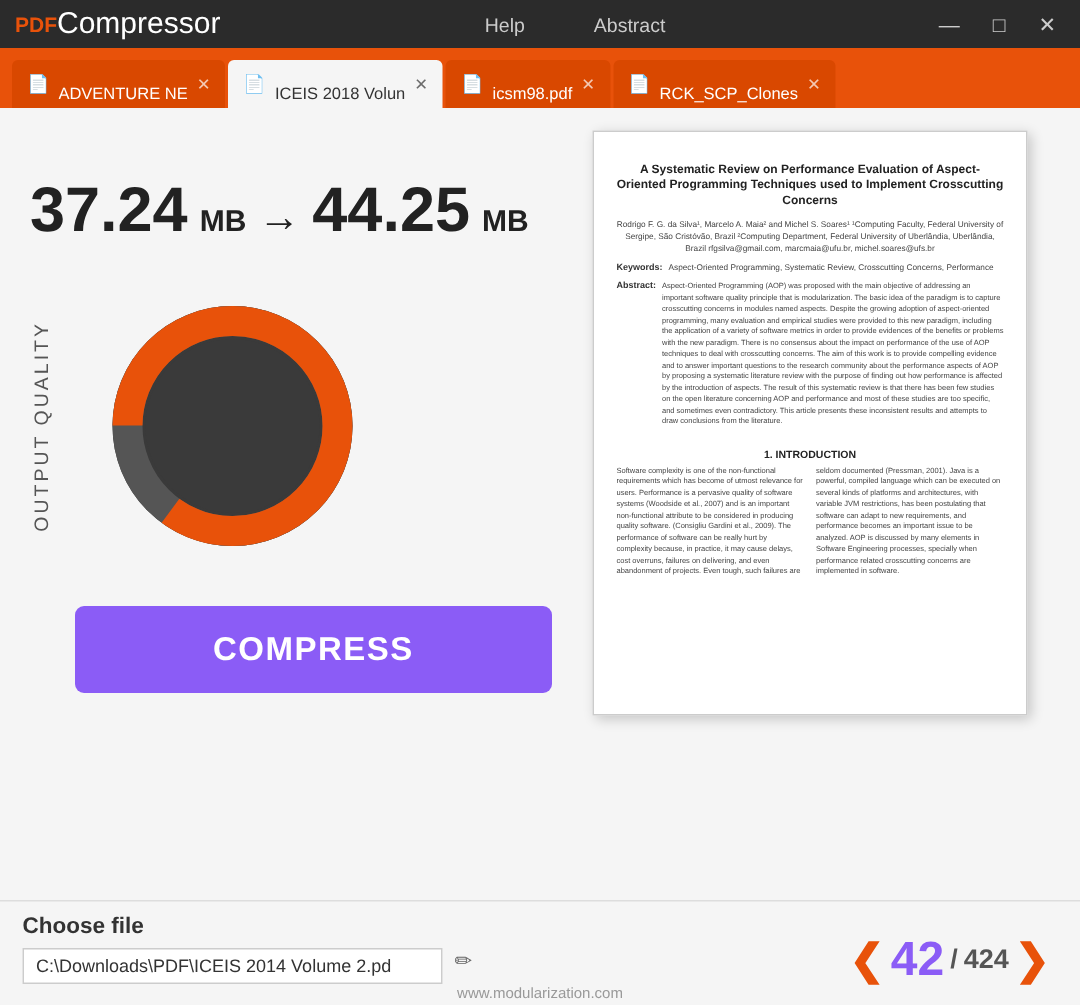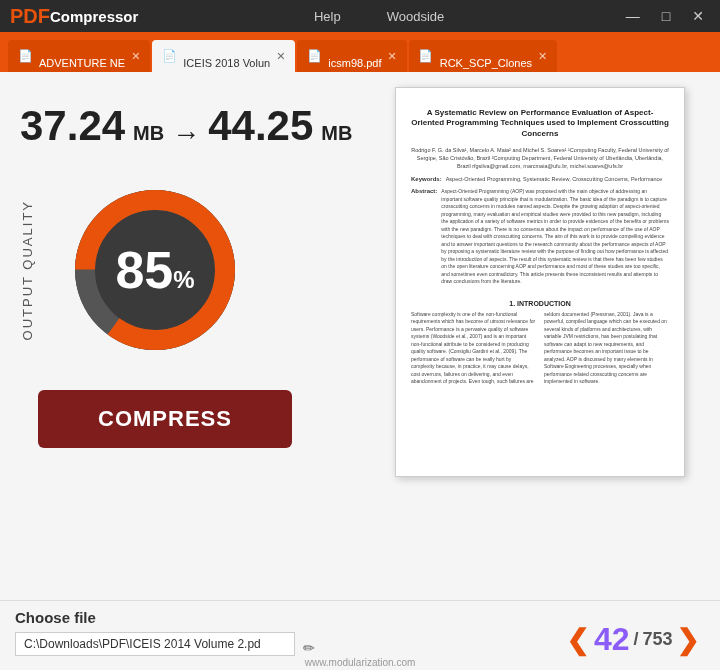--- a/index.html
+++ b/index.html
@@ -22,26 +22,26 @@
       padding: 0 10px;
     }
     .title-bar-logo {
       display: flex;
       align-items: center;
       gap: 0;
     }
     .title-bar-logo .pdf {
       color: #e8520a;
       font-weight: bold;
-      font-size: 20px;
+      font-size: 14px;
     }
     .title-bar-logo .compressor {
       color: #ffffff;
-      font-weight: bold;
-      font-size: 15px;
+      font-weight: normal;
+      font-size: 20px;
     }
     .title-bar-menu {
       display: flex;
       gap: 46px;
     }
     .title-bar-menu span {
       color: #ccc;
       font-size: 13px;
       cursor: pointer;
     }
@@ -120,21 +120,21 @@
       align-items: flex-start;
       position: relative;
     }
 
     
     .size-display {
       display: flex;
       align-items: baseline;
       gap: 8px;
       margin-bottom: 20px;
-      margin-top: 10px;
+      margin-top: 24px;
     }
     .size-original {
       font-size: 42px;
       font-weight: bold;
       color: #222;
     }
     .size-unit {
       font-size: 20px;
       font-weight: bold;
       color: #222;
@@ -190,30 +190,30 @@
       color: white;
     }
     .donut-percent-sign {
       font-size: 24px;
       font-weight: bold;
       color: white;
     }
 
     
     .compress-btn {
-      background: #7f1d1d;
+      background: #8b5cf6;
       color: white;
       border: none;
       border-radius: 6px;
       font-size: 22px;
       font-weight: bold;
-      padding: 16px 60px;
+      padding: 16px 92px;
       cursor: pointer;
       letter-spacing: 1px;
-      margin-left: 18px;
+      margin-left: 30px;
     }
 
     
     .right-panel {
       flex: 1;
       padding: 15px;
       display: flex;
       flex-direction: column;
       align-items: center;
       justify-content: flex-start;
@@ -294,21 +294,21 @@
       padding: 8px 15px;
       gap: 6px;
     }
     .choose-file-label {
       font-size: 15px;
       font-weight: bold;
       color: #333;
     }
     .file-path-row {
       display: flex;
-      align-items: flex-end;
+      align-items: flex-start;
       gap: 8px;
     }
     .file-path-input {
       background: white;
       border: 1px solid #ccc;
       padding: 4px 8px;
       font-size: 12px;
       color: #333;
       width: 280px;
       outline: none;
@@ -364,21 +364,21 @@
 </head>
 <body>
 
 <div class="title-bar">
   <div class="title-bar-logo">
     <span class="pdf">PDF</span>
     <span class="compressor">Compressor</span>
   </div>
   <div class="title-bar-menu">
     <span>Help</span>
-    <span>Woodside</span>
+    <span>Abstract</span>
   </div>
   <div class="title-bar-controls">
     <span>—</span>
     <span>□</span>
     <span>✕</span>
   </div>
 </div>
 
 <div class="tabs-bar">
   <div class="tab">
@@ -421,23 +421,20 @@
         <svg class="donut-svg" viewBox="0 0 200 200">
 
           <circle cx="100" cy="100" r="80" fill="#3a3a3a"></circle>
 
           <circle cx="100" cy="100" r="70" fill="none" stroke="#555" stroke-width="20"></circle>
 
           <circle cx="100" cy="100" r="70" fill="none" stroke="#e8520a" stroke-width="20" stroke-dasharray="373.85 65.97" stroke-dashoffset="109.96" transform="rotate(-90 100 100)"></circle>
 
           <circle cx="100" cy="100" r="58" fill="#3a3a3a"></circle>
         </svg>
-        <div class="donut-center">
-          <span class="donut-percent">85</span><span class="donut-percent-sign">%</span>
-        </div>
       </div>
     </div>
 
     <button class="compress-btn">COMPRESS</button>
   </div>
 
   <div class="right-panel">
     <div class="pdf-preview">
       <div class="pdf-title">A Systematic Review on Performance Evaluation of Aspect-Oriented
 Programming Techniques used to Implement Crosscutting Concerns</div>
@@ -463,18 +460,18 @@
   <span class="choose-file-label">Choose file</span>
   <div class="file-path-row">
     <input type="text" class="file-path-input" value="C:\Downloads\PDF\ICEIS 2014 Volume 2.pd" style="">
     <span class="file-edit-icon">✏</span>
   </div>
 
   <div class="page-nav">
     <span class="nav-arrow">❮</span>
     <span class="page-current">42</span>
     <span class="page-separator">/</span>
-    <span class="page-total">753</span>
+    <span class="page-total">424</span>
     <span class="nav-arrow">❯</span>
   </div>
 </div>
 
 <div class="watermark">www.modularization.com</div>
 
 </body></html>

